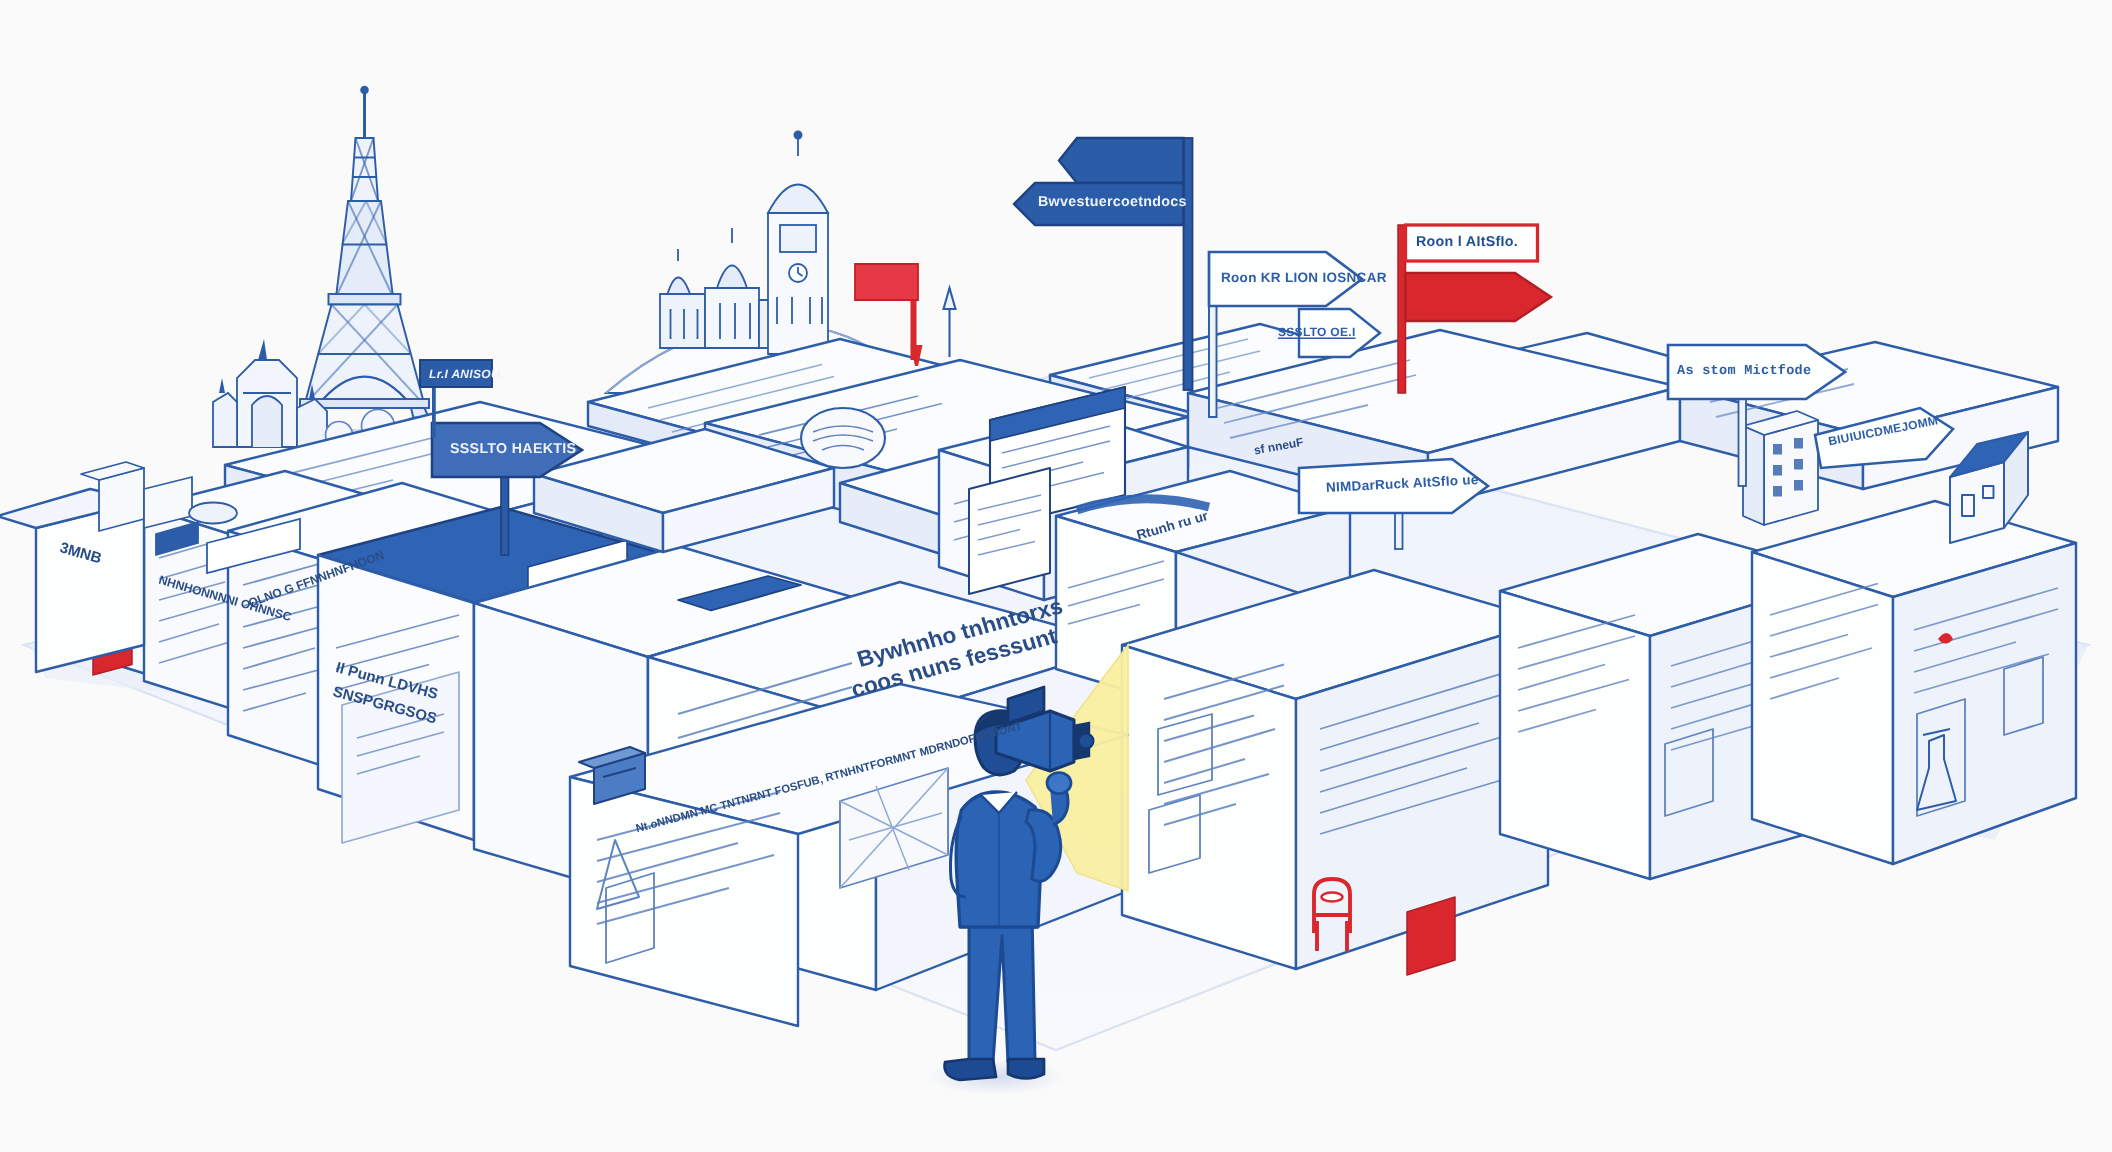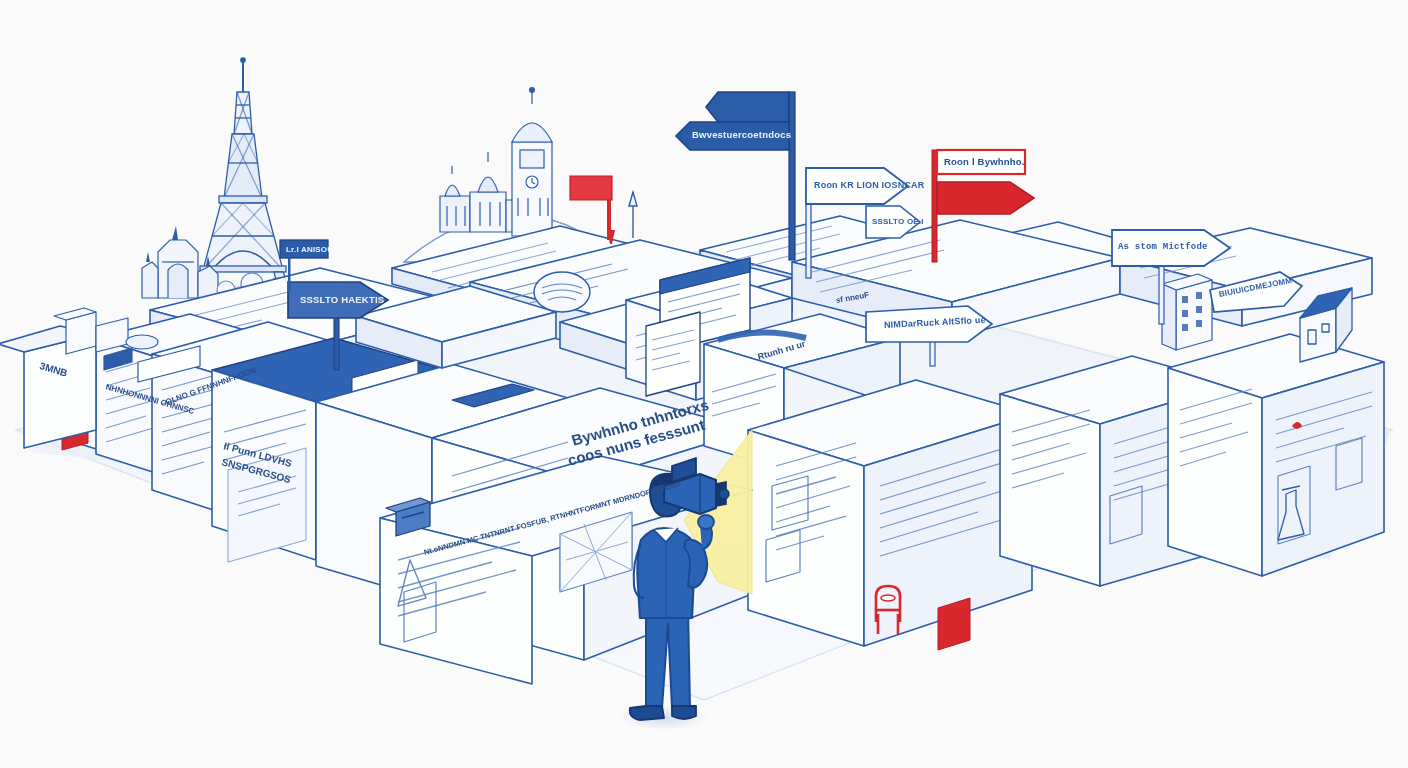--- a/index.html
+++ b/index.html
@@ -644,33 +644,33 @@
 
     <g>
       <polygon points="138,362 200,346 200,366 138,382" fill="#ffffff" stroke="#2d5da8" stroke-width="1.2"></polygon>
     </g>
   </svg>
 
   <div class="sign-text on-blue" style="left:692px; top:129px; font-size:9.5px;">Bwvestuercoetndocs</div>
 
   <div class="sign-text on-white" style="left:814px; top:180px; font-size:9px;">Roon KR LION IOSNCAR</div>
 
-  <div class="sign-text on-white" style="left:872px; top:217px; font-size:8px;">SSSLTO OE.I</div>
-
-  <div class="sign-text on-white-red" style="left:944px; top:156px; font-size:9.5px;">Roon l Bywhnho.</div>
+  <div class="sign-text on-white" style="left:852px; top:217px; font-size:8px;text-decoration:underline;">SSSLTO OE.I</div>
+
+  <div class="sign-text on-white-red" style="left:944px; top:156px; font-size:9.5px;">Roon l AItSfIo.</div>
 
   <div class="sign-text on-white" style="left:1118px; top:242px; font-size:9px;font-family:Liberation Mono, monospace;">As stom Mictfode</div>
 
   <div class="sign-text on-white" style="left:1219px; top:290px; font-size:8px; transform:rotate(-11deg);">BIUIUICDMEJOMM</div>
 
   <div class="sign-text on-white" style="left:884px; top:320px; font-size:9px; transform:rotate(-3deg);">NIMDarRuck AItSfIo ue</div>
 
   <div class="sign-text on-blue" style="left:300px; top:294px; font-size:9.5px;">SSSLTO HAEKTIS</div>
 
-  <div class="sign-text on-blue" style="left:286px; top:245px; font-size:8px;">Lr.I ANISOU.</div>
+  <div class="sign-text on-blue" style="left:286px; top:245px; font-size:8px;font-style:italic;">Lr.I ANISOU.</div>
 
   <div class="doc-title" style="left:572px; top:432px; font-size:15px; transform:rotate(-17deg) skewY(2deg);">Bywhnho tnhntorxs</div>
   <div class="doc-title" style="left:568px; top:452px; font-size:15px; transform:rotate(-17deg) skewY(2deg);">coos nuns fesssunt</div>
 
   <div class="doc-title" style="left:424px; top:548px; font-size:7.5px; transform:rotate(-15deg);">Nt.oNNDMN MC TNTNRNT FOSFUB, RTNHNTFORMNT    MDRNDOFFRMONT</div>
 
   <div class="doc-title" style="left:224px; top:440px; font-size:10px; transform:rotate(15deg);">Il Punn LDVHS</div>
   <div class="doc-title" style="left:222px; top:456px; font-size:10px; transform:rotate(15deg);">SNSPGRGSOS</div>
 
   <div class="doc-title" style="left:40px; top:360px; font-size:10px; transform:rotate(16deg);">3MNB</div>

